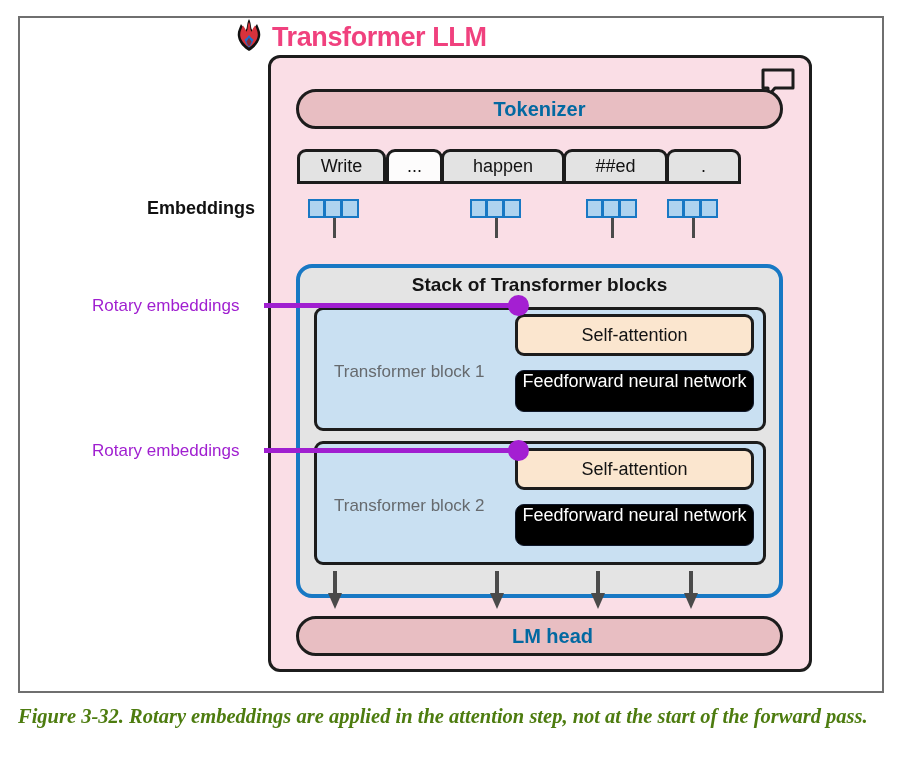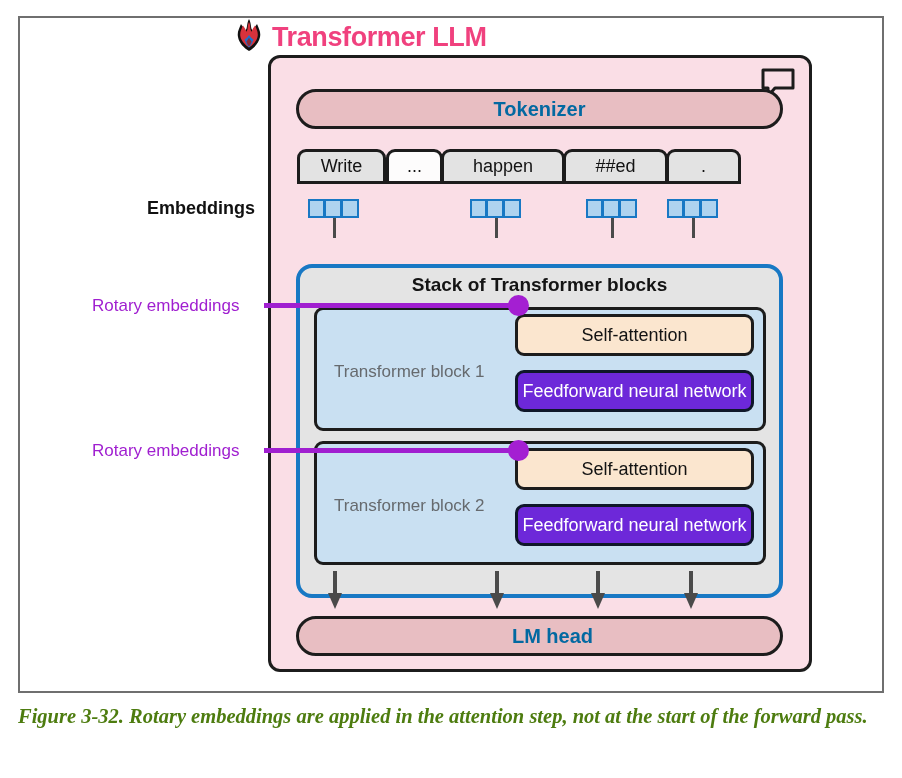--- a/index.html
+++ b/index.html
@@ -224,25 +224,24 @@
     font-size: 18px;
     color: #131313;
   }
   .ffn-box {
     position: absolute;
     left: 198px;
     top: 60px;
     width: 239px;
     height: 42px;
     box-sizing: border-box;
-    background: #6d28d9;
-    border: 3px solid #0f172a;
+    background: #000000;
+    border: 1px solid #0f172a;
     border-radius: 9px;
     display: flex;
-    align-items: center;
     justify-content: center;
     font-size: 18px;
     color: #ffffff;
   }
 
   
   .rotary-label {
     position: absolute;
     left: 92px;
     width: 168px;

